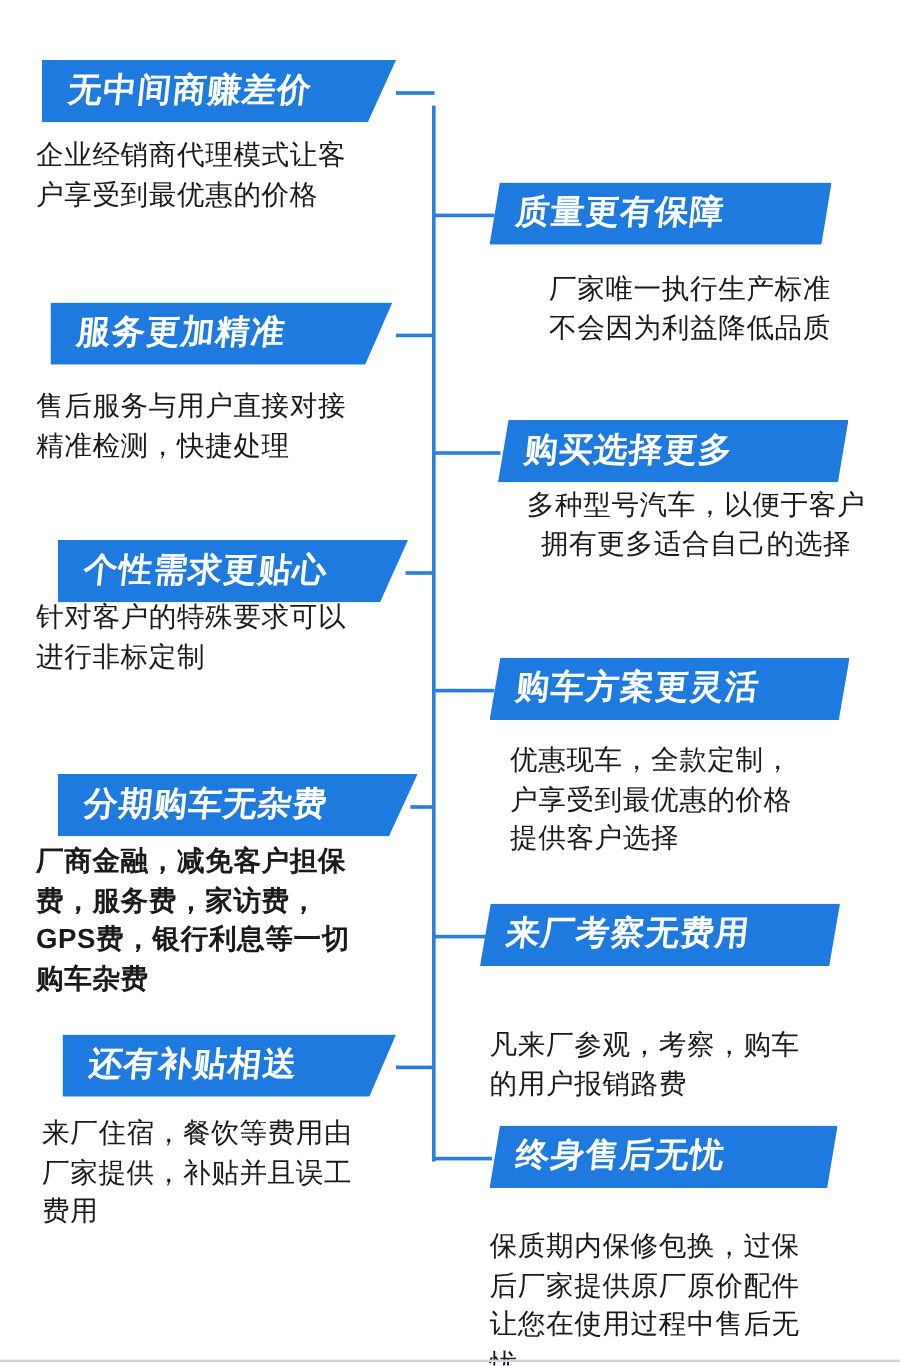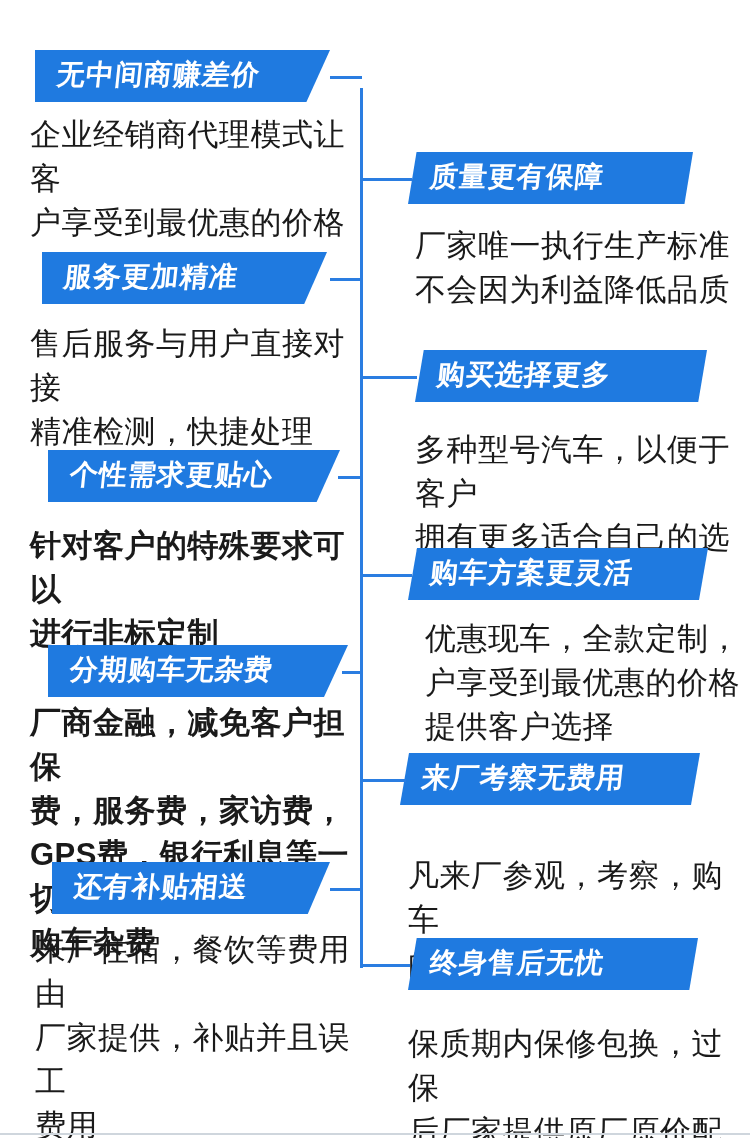--- a/index.html
+++ b/index.html
@@ -57,21 +57,21 @@
     clip-path: polygon(3% 0, 100% 0, 97% 100%, 0 100%);
   }
   .banner .txt {
     transform: skewX(-6deg);
     display: inline-block;
   }
 
   .desc {
     position: absolute;
     color: #1a1a1a;
-    font-size: 31px;
+    font-size: 23px;
     line-height: 1.42;
     white-space: pre-line;
     letter-spacing: 0.5px;
   }
 
   .block-left .banner { left: 0; }
   .bottom-rule {
     position: absolute;
     left: 0;
     top: 1133px;
@@ -93,48 +93,48 @@
     </div>
     <div class="desc" style="left:30px; top:113px; width:320px;">企业经销商代理模式让客
 户享受到最优惠的价格</div>
     <div class="connector" style="left:330px; top:76px; width:32px;"></div>
   </div>
 
   <div class="block-right">
     <div class="banner right" style="left:408px; top:152px; width:285px; height:52px;">
       <span class="txt">质量更有保障</span>
     </div>
-    <div class="desc" style="left:415px; top:224px; width:320px;">厂家唯一执行生产标准
+    <div class="desc" style="left:415px; top:224px; width:320px;text-align:center;">厂家唯一执行生产标准
 不会因为利益降低品质</div>
     <div class="connector" style="left:362px; top:178px; width:50px;"></div>
   </div>
 
   <div class="block-left">
     <div class="banner left" style="left:42px; top:252px; width:285px; height:52px;">
       <span class="txt">服务更加精准</span>
     </div>
     <div class="desc" style="left:30px; top:322px; width:330px;">售后服务与用户直接对接
 精准检测，快捷处理</div>
     <div class="connector" style="left:330px; top:278px; width:32px;"></div>
   </div>
 
   <div class="block-right">
     <div class="banner right" style="left:415px; top:350px; width:292px; height:52px;">
       <span class="txt">购买选择更多</span>
     </div>
-    <div class="desc" style="left:415px; top:428px; width:330px;">多种型号汽车，以便于客户
+    <div class="desc" style="left:415px; top:404px; width:330px;text-align:center;">多种型号汽车，以便于客户
 拥有更多适合自己的选择</div>
     <div class="connector" style="left:362px; top:376px; width:55px;"></div>
   </div>
 
   <div class="block-left">
     <div class="banner left" style="left:48px; top:450px; width:292px; height:52px;">
       <span class="txt">个性需求更贴心</span>
     </div>
-    <div class="desc" style="left:30px; top:524px; width:330px;font-weight:bold;">针对客户的特殊要求可以
+    <div class="desc" style="left:30px; top:498px; width:330px;">针对客户的特殊要求可以
 进行非标定制</div>
     <div class="connector" style="left:338px; top:476px; width:24px;"></div>
   </div>
 
   <div class="block-right">
     <div class="banner right" style="left:408px; top:548px; width:300px; height:52px;">
       <span class="txt">购车方案更灵活</span>
     </div>
     <div class="desc" style="left:425px; top:617px; width:320px;">优惠现车，全款定制，
 户享受到最优惠的价格

